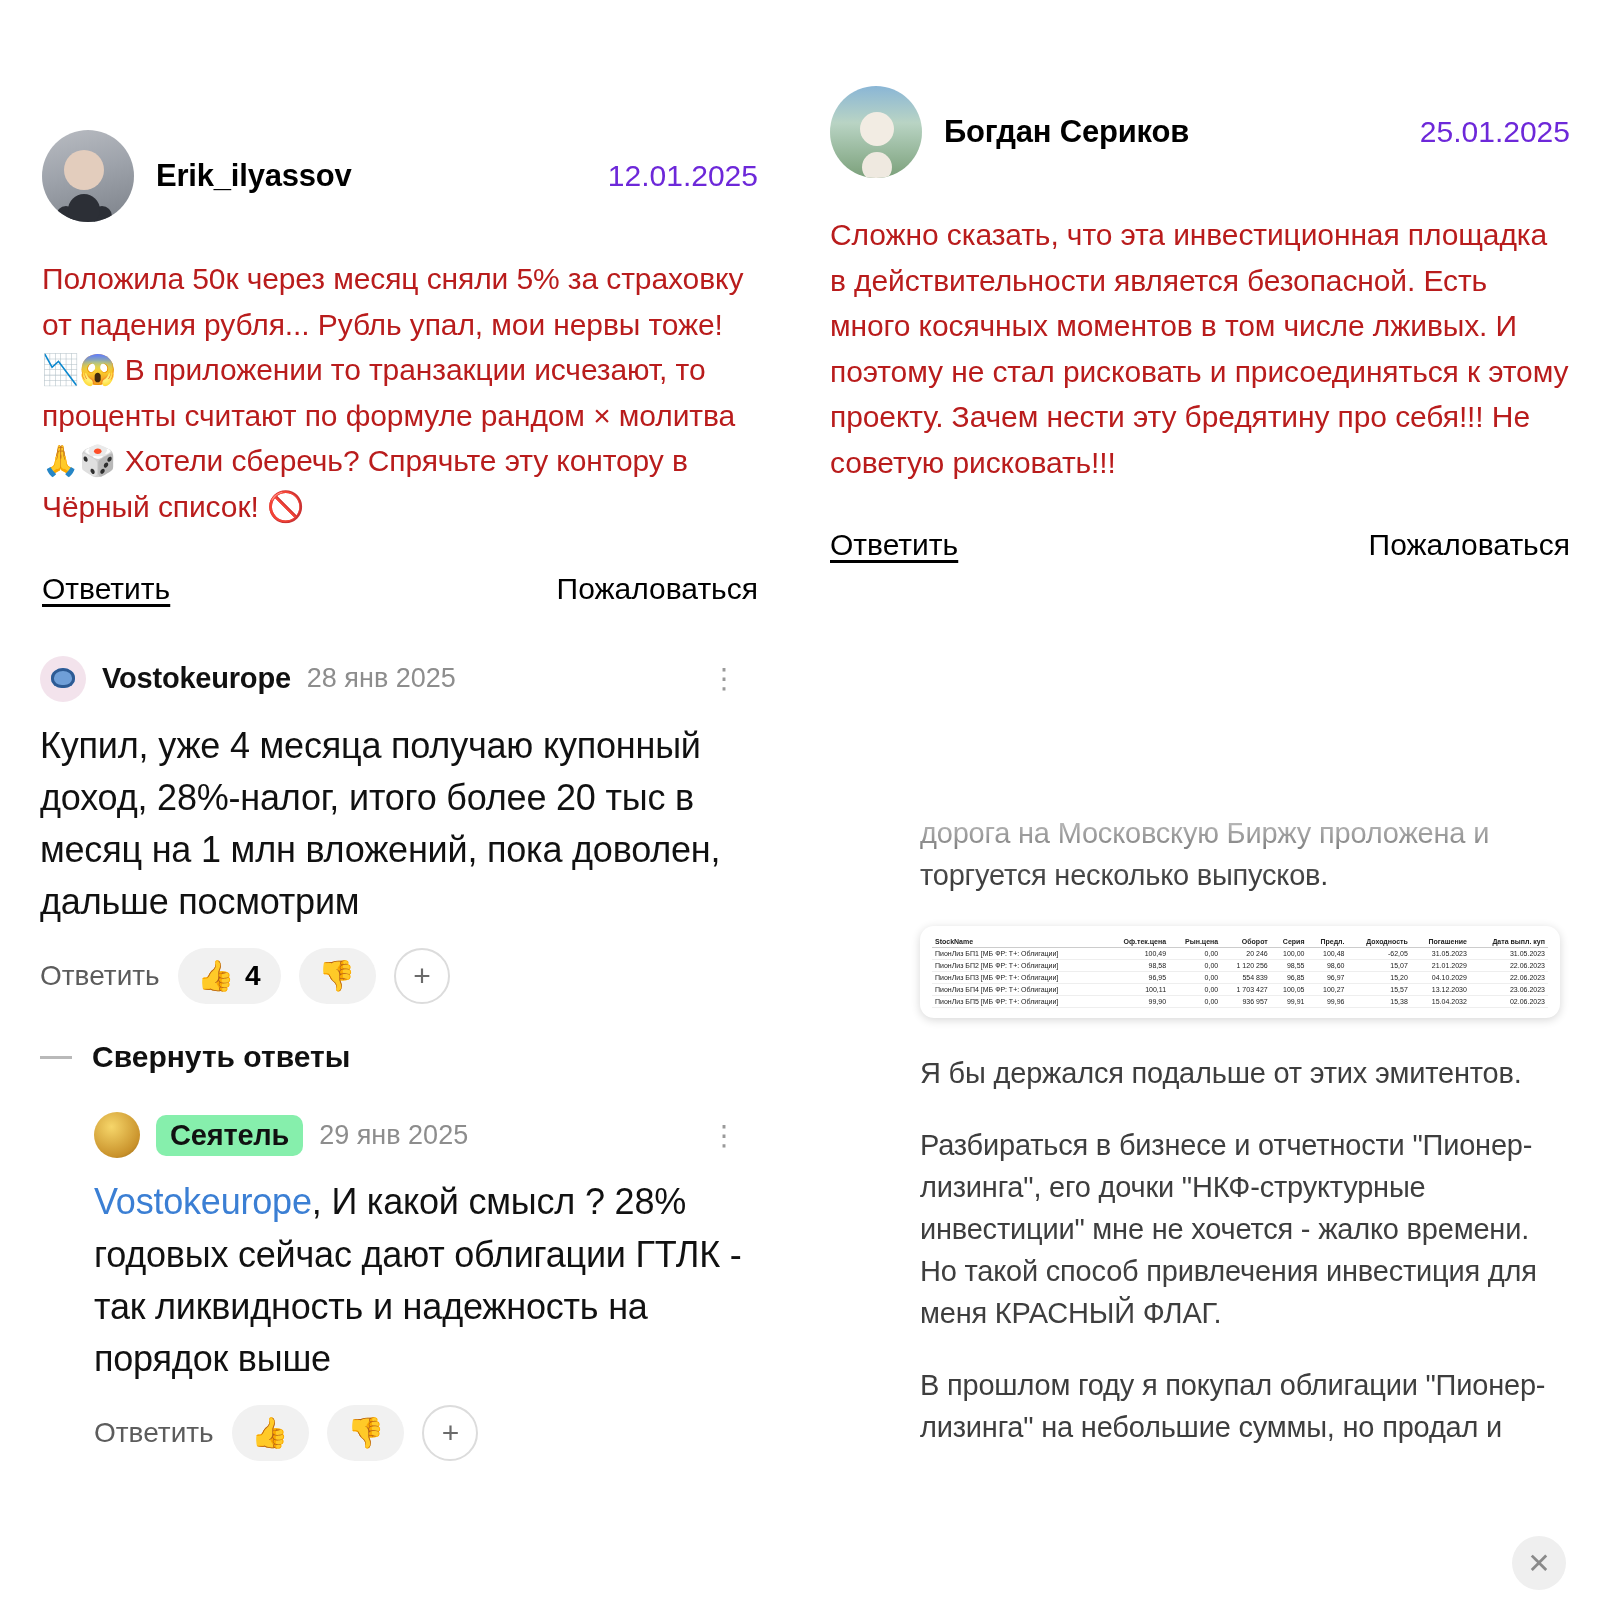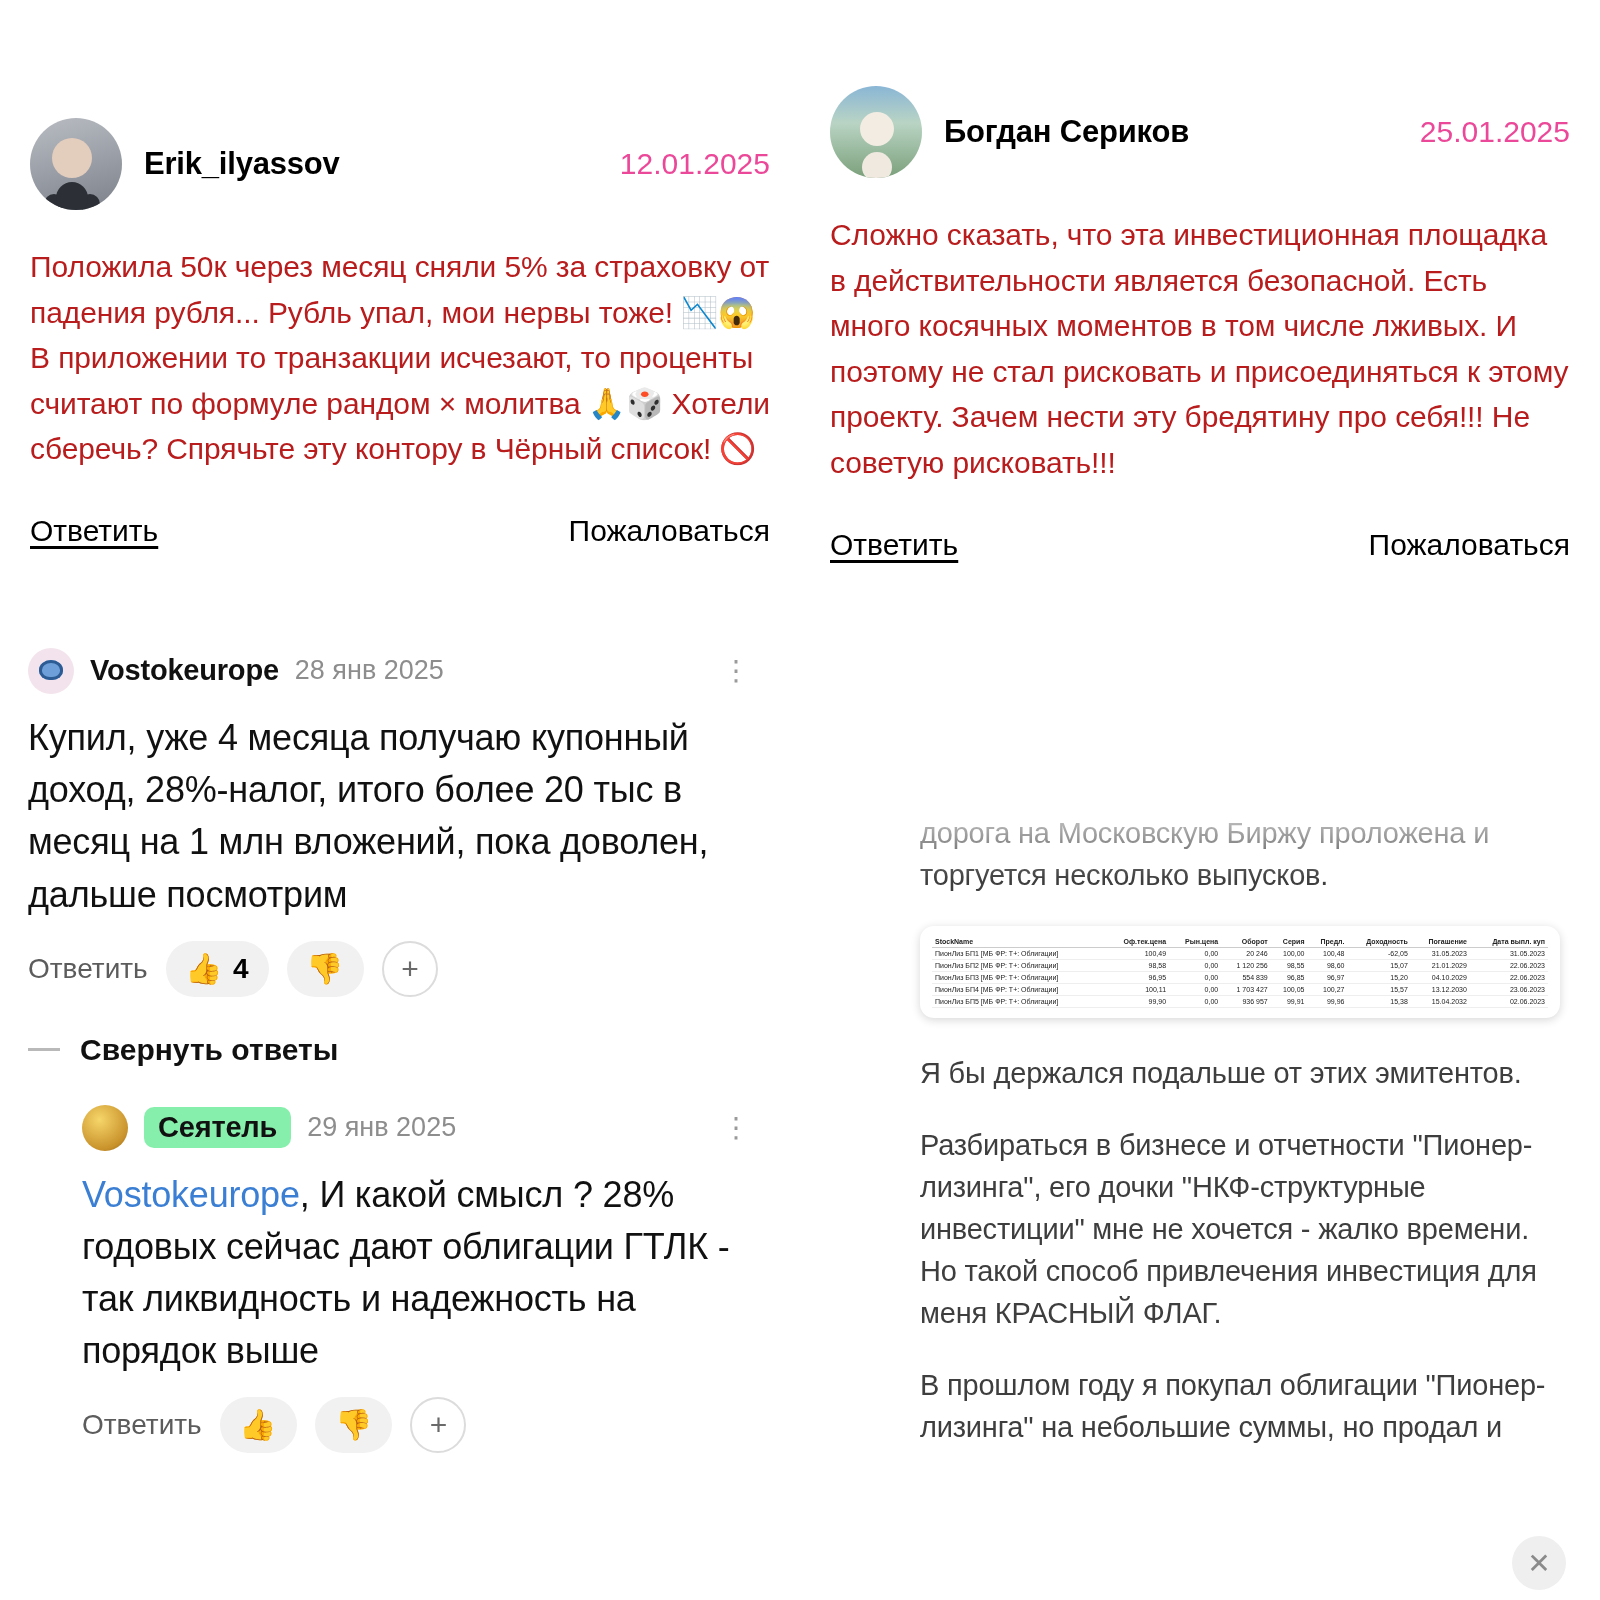--- a/index.html
+++ b/index.html
@@ -14,21 +14,21 @@
   .page {
     position: relative;
     width: 1600px; height: 1600px;
     display: grid;
     grid-template-columns: 800px 800px;
   }
   .col {
     position: relative;
     overflow: hidden;
   }
-  .col-left { padding: 0; }
+  .col-left { padding: 12px; }
   .col-right { padding: 0; background: #fff; }
 
   
   .review {
     padding: 0 30px;
   }
   .review-head {
     display: flex;
     align-items: center;
     gap: 22px;
@@ -60,21 +60,21 @@
   .uname {
     font-size: 31px;
     font-weight: 700;
     letter-spacing: -0.2px;
     white-space: nowrap;
   }
   .date {
     margin-left: auto;
     font-size: 30px;
     font-weight: 400;
-    color: #ec4899;
+    color: #6d28d9;
     white-space: nowrap;
   }
   .rtext {
     margin-top: 34px;
     font-size: 30px;
     line-height: 1.52;
     letter-spacing: -0.1px;
     color: #b91c1c;
   }
   .ractions {
@@ -91,21 +91,21 @@
   }
   .complain {
     margin-left: auto;
     font-size: 30px;
     color: #000;
     cursor: pointer;
   }
 
   
   .thread {
-    margin-top: 100px;
+    margin-top: 50px;
     padding: 0 28px;
   }
   .c-head {
     display: flex;
     align-items: center;
     gap: 16px;
   }
   .c-ava {
     width: 46px; height: 46px; border-radius: 50%;
     flex: none;

